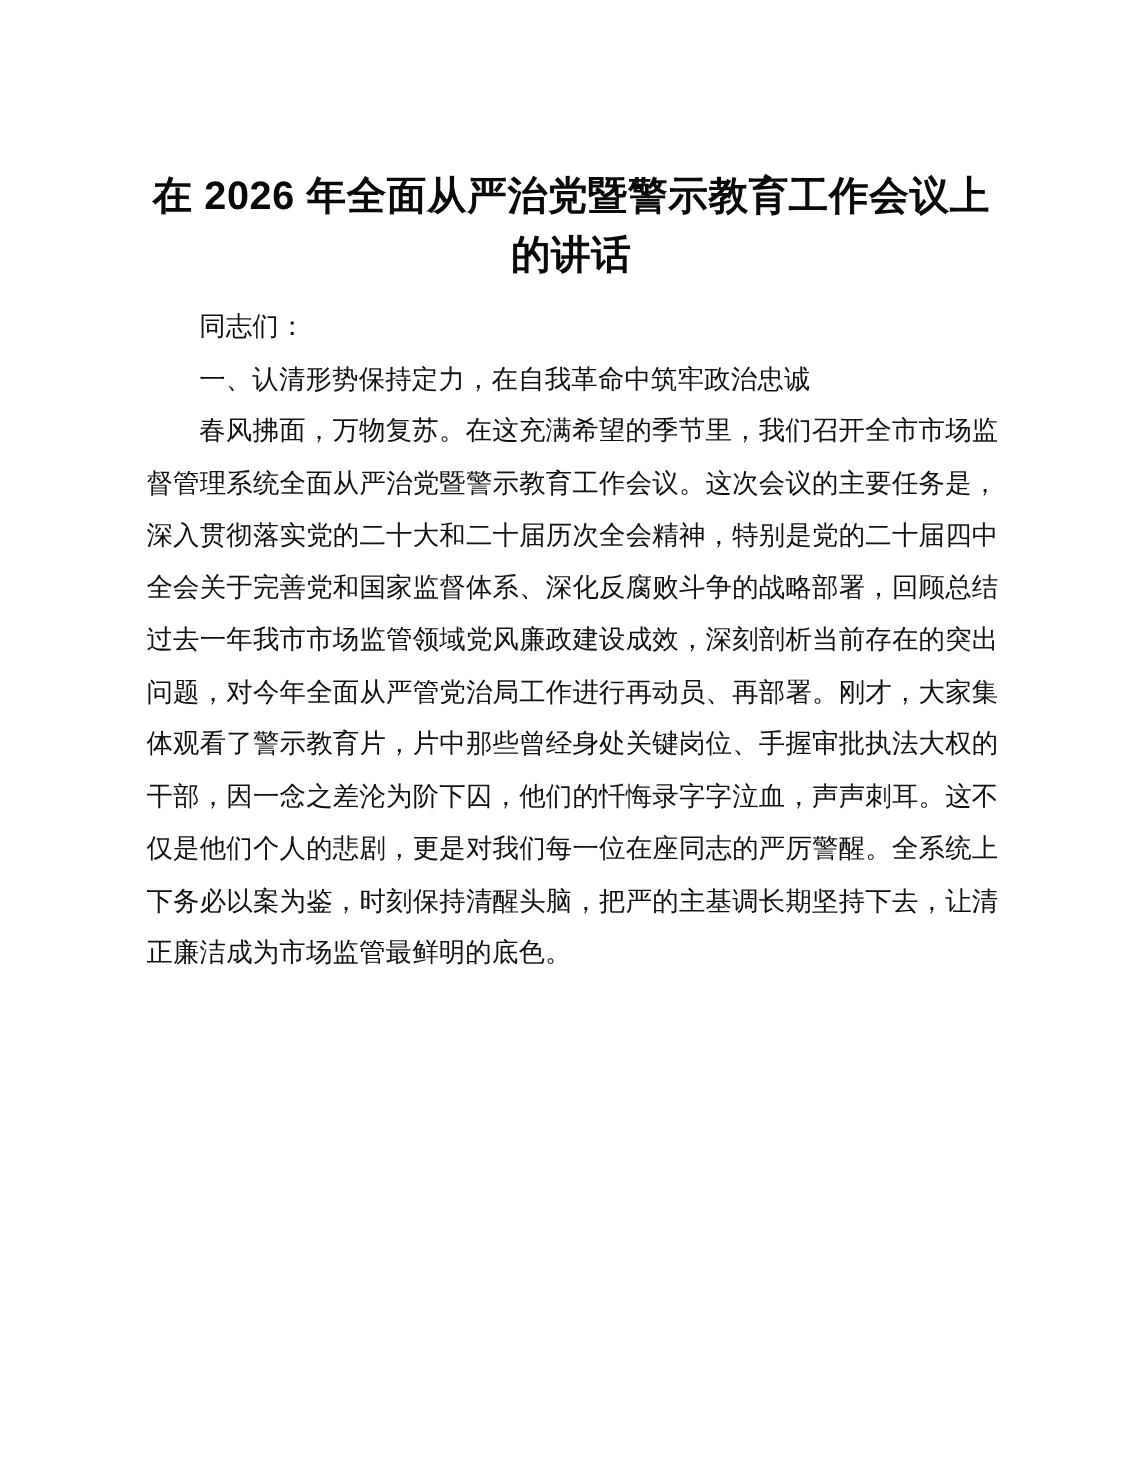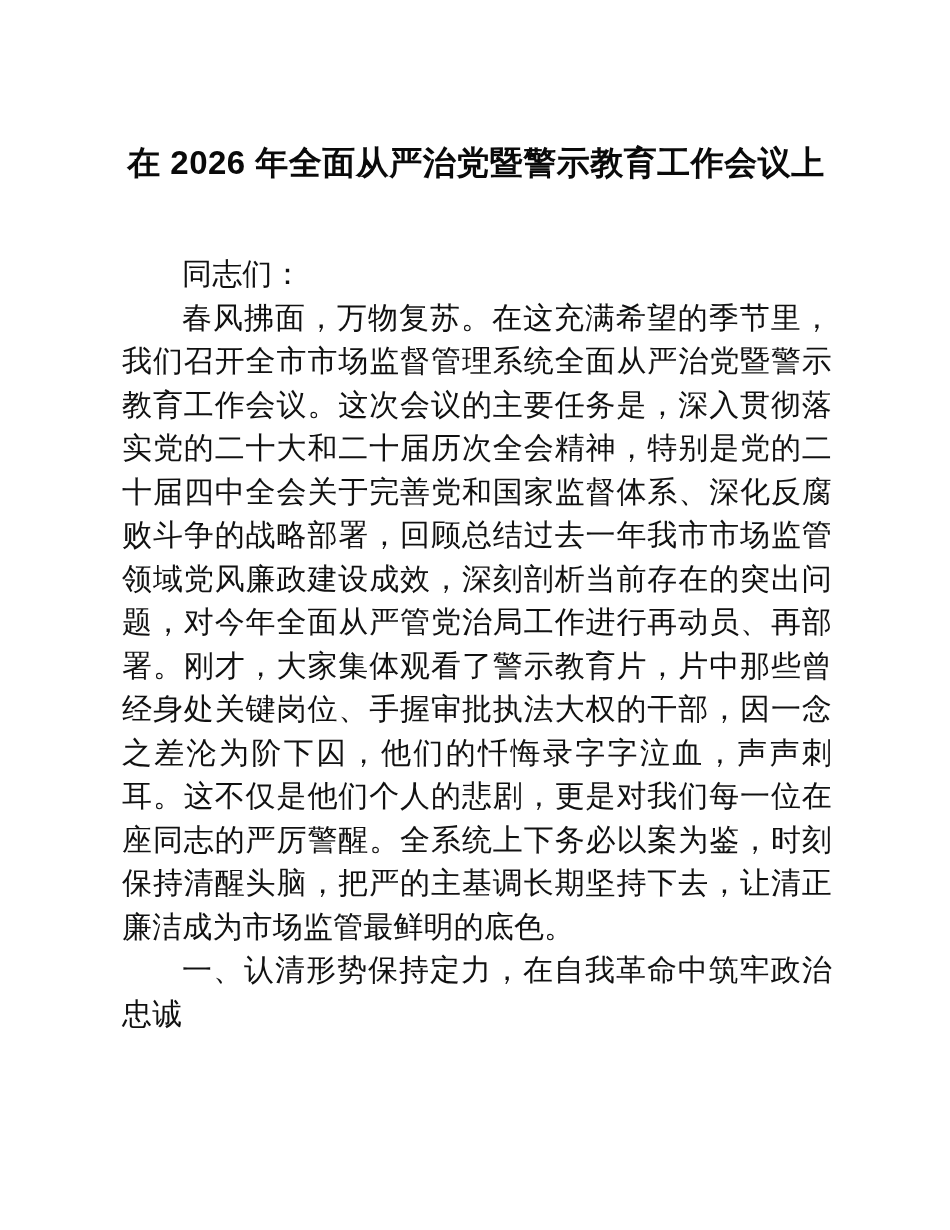--- a/index.html
+++ b/index.html
@@ -43,22 +43,22 @@
 
   
   .doc-body {
     position: absolute;
     left: 122px;
     top: 252px;
     width: 710px;
   }
 
   .para {
-    font-family: Liberation Sans, sans-serif;
-    font-size: 30px;
+    font-family: Liberation Mono, monospace;
+    font-size: 22px;
     line-height: 43.5px;
     color: #111111;
     text-align: justify;
     text-justify: inter-ideograph;
     text-align-last: left;
     margin: 0;
     letter-spacing: 0.15px;
   }
 
   .para.indent {
@@ -79,26 +79,27 @@
     text-align-last: justify;
   }
 </style>
 </head>
 <body>
 
 <div class="page">
 
   <div class="doc-title">
     <div>在 2026 年全面从严治党暨警示教育工作会议上</div>
+    <div>的讲话</div>
   </div>
 
   <div class="doc-body">
 
     <p class="para salutation">同志们：</p>
 
+    <p class="para section-heading">一、认清形势保持定力，在自我革命中筑牢政治忠诚</p>
+
     <p class="para indent">春风拂面，万物复苏。在这充满希望的季节里，我们召开全市市场监督管理系统全面从严治党暨警示教育工作会议。这次会议的主要任务是，深入贯彻落实党的二十大和二十届历次全会精神，特别是党的二十届四中全会关于完善党和国家监督体系、深化反腐败斗争的战略部署，回顾总结过去一年我市市场监管领域党风廉政建设成效，深刻剖析当前存在的突出问题，对今年全面从严管党治局工作进行再动员、再部署。刚才，大家集体观看了警示教育片，片中那些曾经身处关键岗位、手握审批执法大权的干部，因一念之差沦为阶下囚，他们的忏悔录字字泣血，声声刺耳。这不仅是他们个人的悲剧，更是对我们每一位在座同志的严厉警醒。全系统上下务必以案为鉴，时刻保持清醒头脑，把严的主基调长期坚持下去，让清正廉洁成为市场监管最鲜明的底色。</p>
-
-    <p class="para section-heading">一、认清形势保持定力，在自我革命中筑牢政治忠诚</p>
 
 
   </div>
 
 </div>
 
 </body></html>

